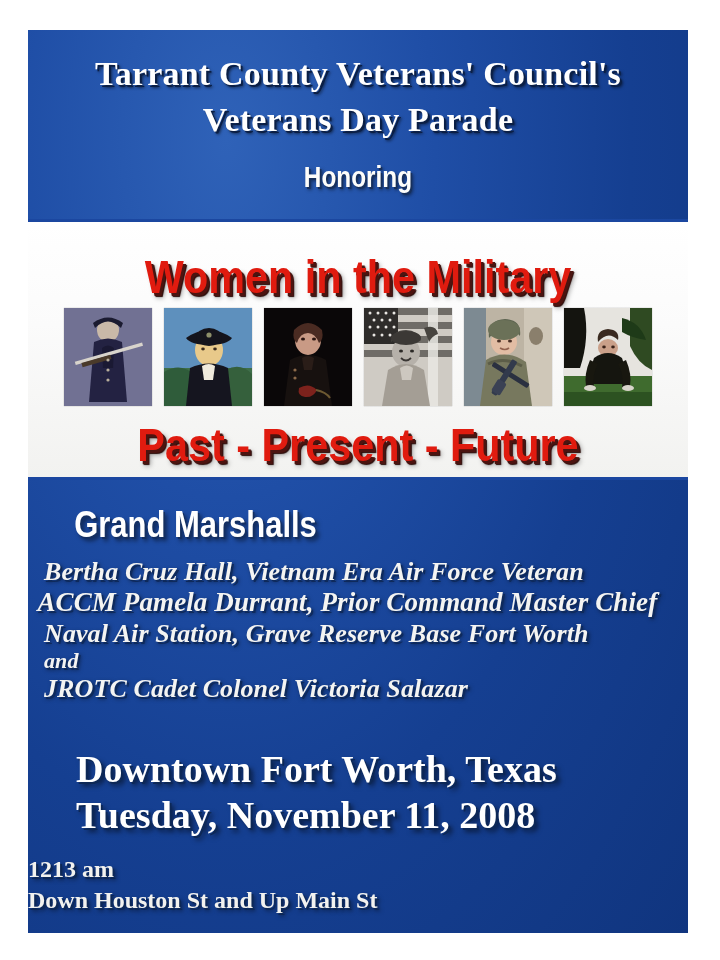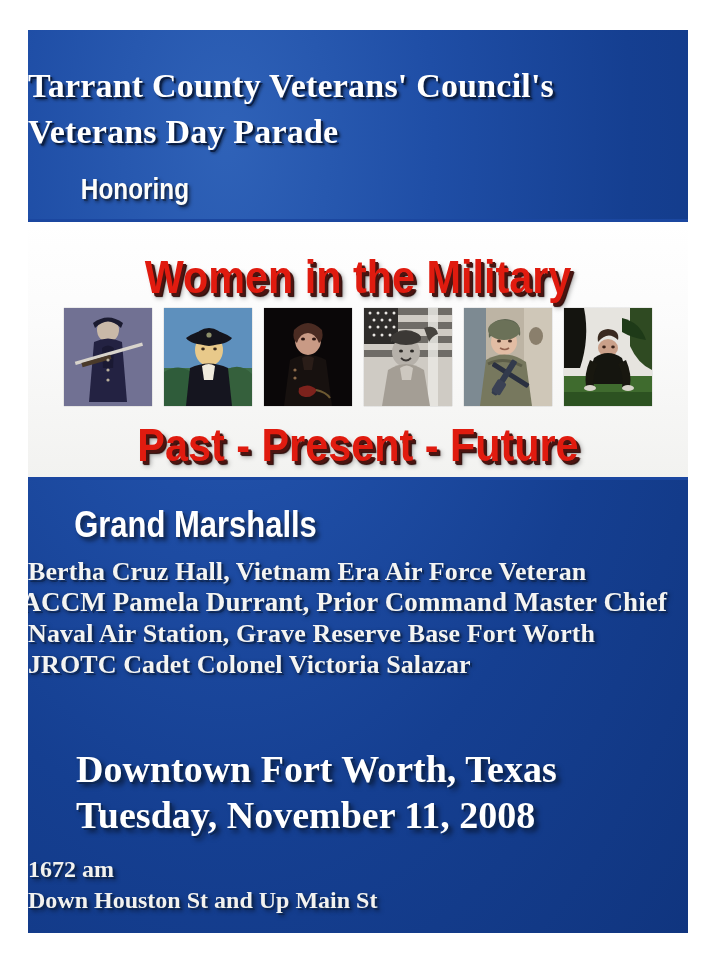--- a/index.html
+++ b/index.html
@@ -22,24 +22,24 @@
     width: 660px;
     height: 903px;
     background:
       radial-gradient(ellipse at 30% 12%, #2f62b8 0%, #1f4ea6 32%, #153f91 62%, #10357f 100%);
     overflow: hidden;
   }
 
   
   .top-blue {
     position: absolute;
-    left: 0; top: 16px;
+    left: 0; top: 4px;
     width: 100%;
     height: 189px;
-    text-align: left;
+    text-align: center;
   }
 
   .serif-head {
     font-family: "Liberation Serif", serif;
     font-weight: bold;
     color: #ffffff;
     text-shadow:
        2px 2px 0 #0b1f45,
        3px 3px 3px rgba(0,0,0,0.55);
     letter-spacing: 0.2px;
@@ -153,22 +153,23 @@
     line-height: 42px;
     color: #ffffff;
     transform: scaleX(0.86);
     text-shadow:
        2px 2px 0 #142f60,
        4px 4px 5px rgba(0,0,0,0.5);
   }
 
   .names {
     position: absolute;
-    left: 0; top: 76px;
-    width: 100%;
+    left: 16px; top: 76px;
+    width: 100%;
+    font-style: italic;
   }
   .name-line {
     width: 100%;
     font-family: "Liberation Serif", serif;
     font-weight: bold;
     color: #f4f4f2;
     font-size: 26px;
     line-height: 31px;
     letter-spacing: 0.1px;
     text-shadow:
@@ -365,27 +366,28 @@
   </div>
 
   <div class="lower-blue">
 
     <div class="grand-marshalls">Grand Marshalls</div>
 
     <div class="names">
       <div class="name-line">Bertha Cruz Hall, Vietnam Era Air Force Veteran</div>
       <div class="name-line wide">ACCM Pamela Durrant, Prior Command Master Chief</div>
       <div class="name-line">Naval Air Station, Grave Reserve Base Fort Worth</div>
+      <div class="name-line small">and</div>
       <div class="name-line">JROTC Cadet Colonel Victoria Salazar</div>
     </div>
 
     <div class="venue">
       <div class="venue-line">Downtown Fort Worth, Texas</div>
       <div class="venue-line">Tuesday, November 11, 2008</div>
     </div>
 
     <div class="details">
-      <div class="detail-line">1672 am</div>
+      <div class="detail-line">1213 am</div>
       <div class="detail-line">Down Houston St and Up Main St</div>
     </div>
 
   </div>
 </div>
 
 </body></html>

